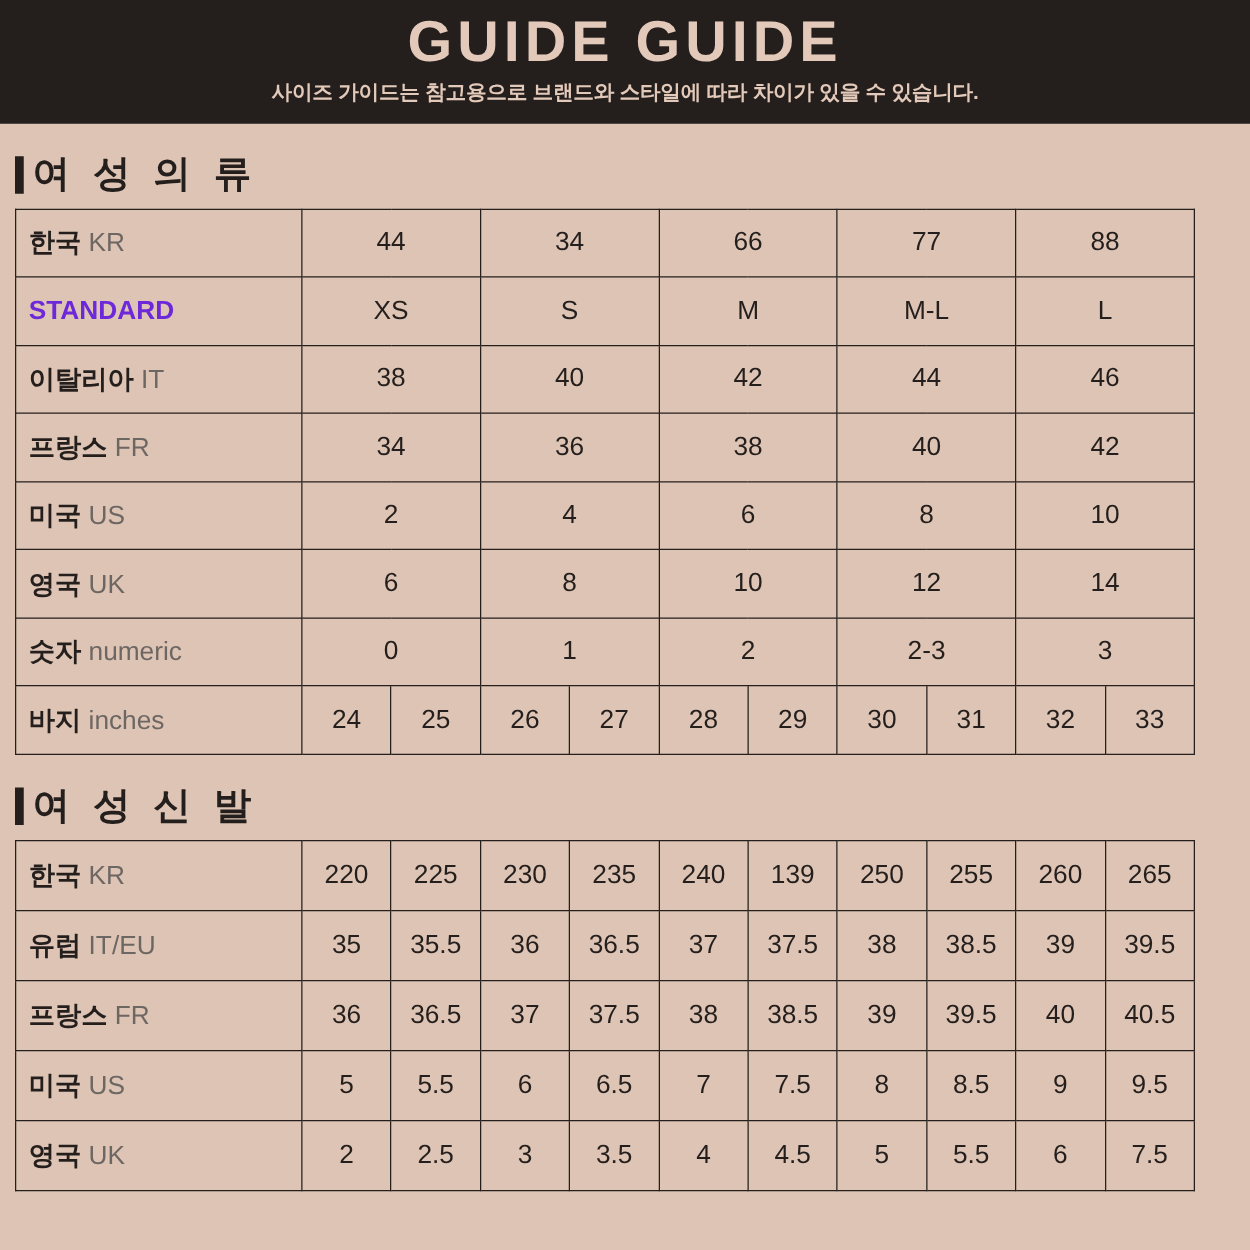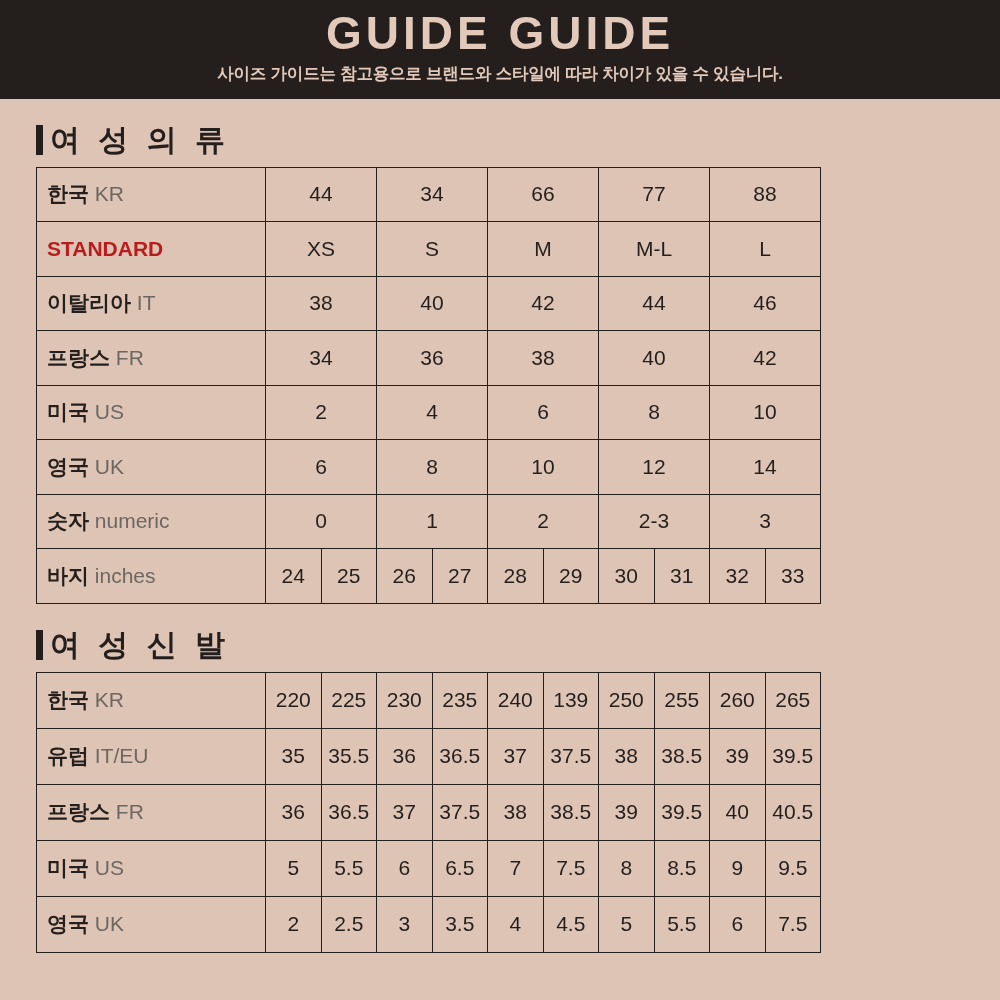--- a/index.html
+++ b/index.html
@@ -42,21 +42,20 @@
     font-size: 16.5px;
     font-weight: bold;
     letter-spacing: -0.2px;
     margin: 0;
     padding-top: 2px;
   }
   
   .section {
     padding: 0 12px;
     box-sizing: border-box;
-    margin-left: 24px;
   }
   .section-title-row {
     display: flex;
     align-items: center;
     margin-top: 26px;
     margin-bottom: 12px;
   }
   .title-bar {
     width: 7px;
     height: 30px;
@@ -67,21 +66,21 @@
   .section-title {
     font-size: 30px;
     font-weight: bold;
     color: #241f1d;
     letter-spacing: 5px;
     line-height: 1;
   }
   
   table {
     border-collapse: collapse;
-    width: 785px;
+    width: 944px;
     table-layout: fixed;
     background: transparent;
   }
   td {
     border: 1.5px solid #241f1d;
     text-align: center;
     color: #241f1d;
     font-size: 21px;
     height: 53px;
     padding: 0;
@@ -93,21 +92,21 @@
   }
   .kr-label {
     font-weight: bold;
     color: #241f1d;
   }
   .en-label {
     color: #6d6763;
     font-weight: normal;
   }
   .en-strong {
-    color: #b91c1c;
+    color: #6d28d9;
     font-weight: bold;
   }
   #apparel-table td { height: 53.5px; }
   #shoes-table td { height: 55px; font-size: 21px; }
   #shoes-table td.rowhead { font-size: 21px; }
 </style>
 </head>
 <body>
 
 <div class="page">

